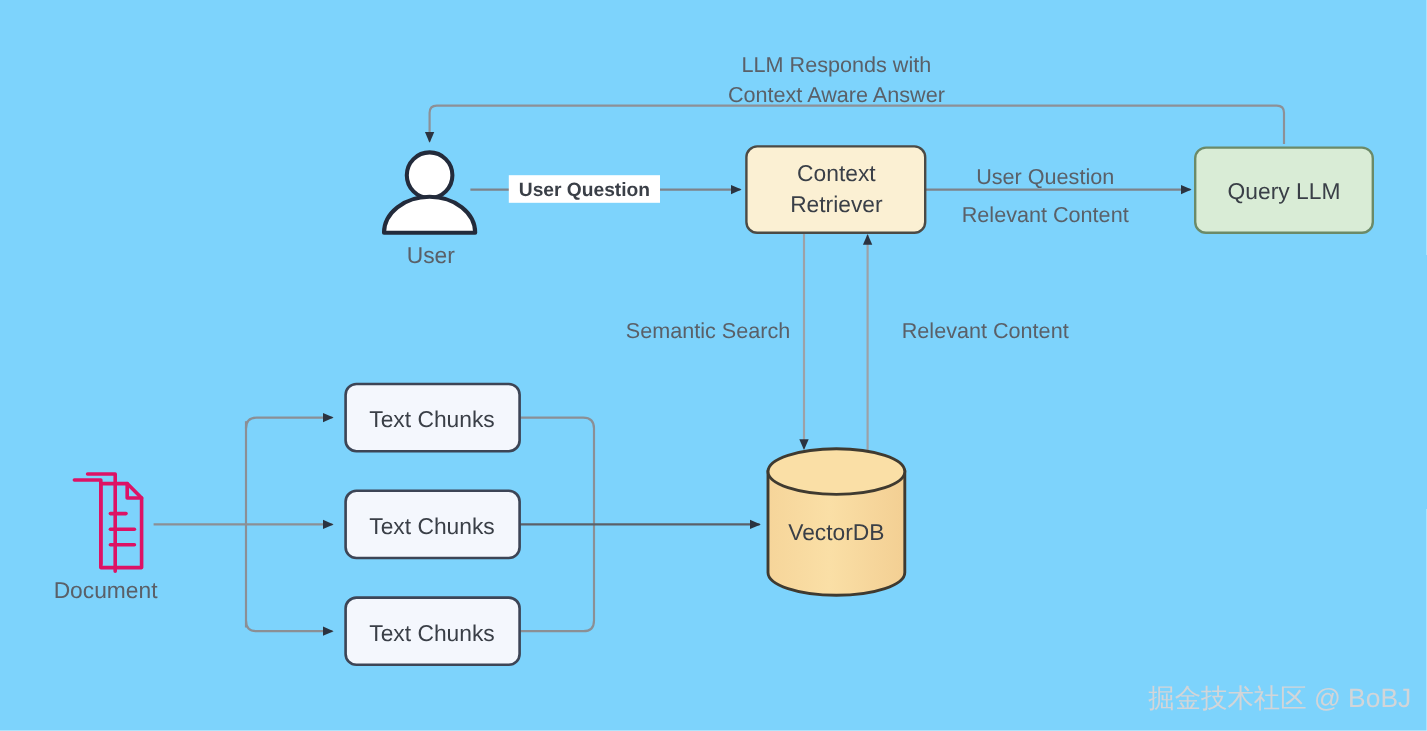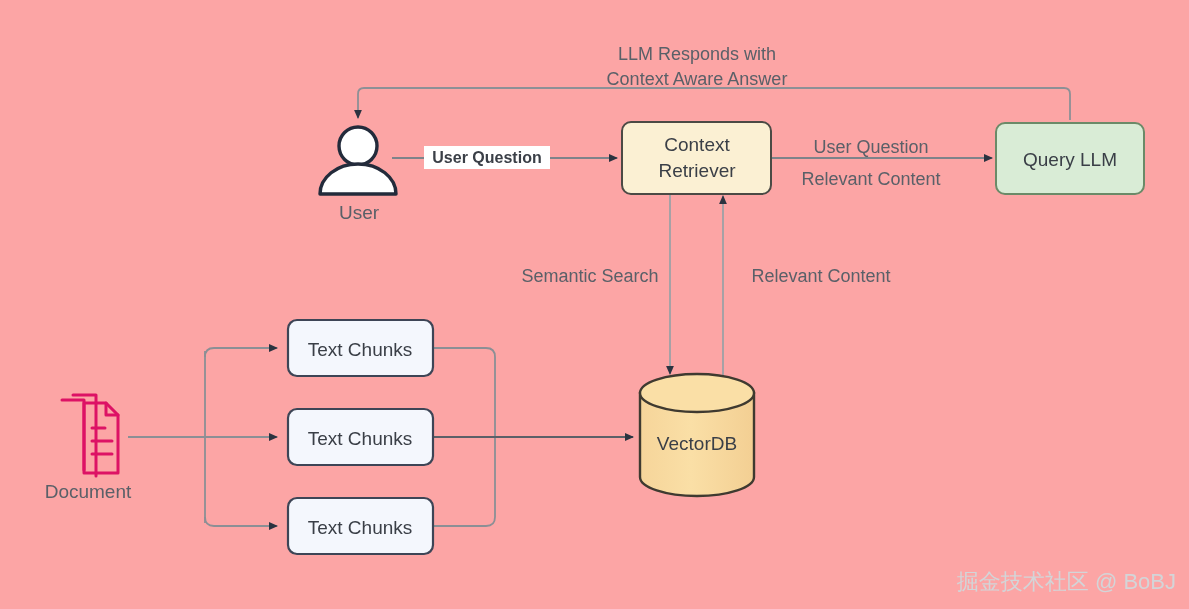--- a/index.html
+++ b/index.html
@@ -7,21 +7,21 @@
     padding: 0;
     background: #ffffff;
   }
   body {
     font-family: "Liberation Sans", sans-serif;
   }
   #canvas {
     position: relative;
     width: 1189px;
     height: 609px;
-    background: #fca5a5;
+    background: #7dd3fc;
     overflow: hidden;
   }
   #diagram-svg {
     position: absolute;
     left: 0;
     top: 0;
     width: 1189px;
     height: 609px;
   }
   .node-label {

